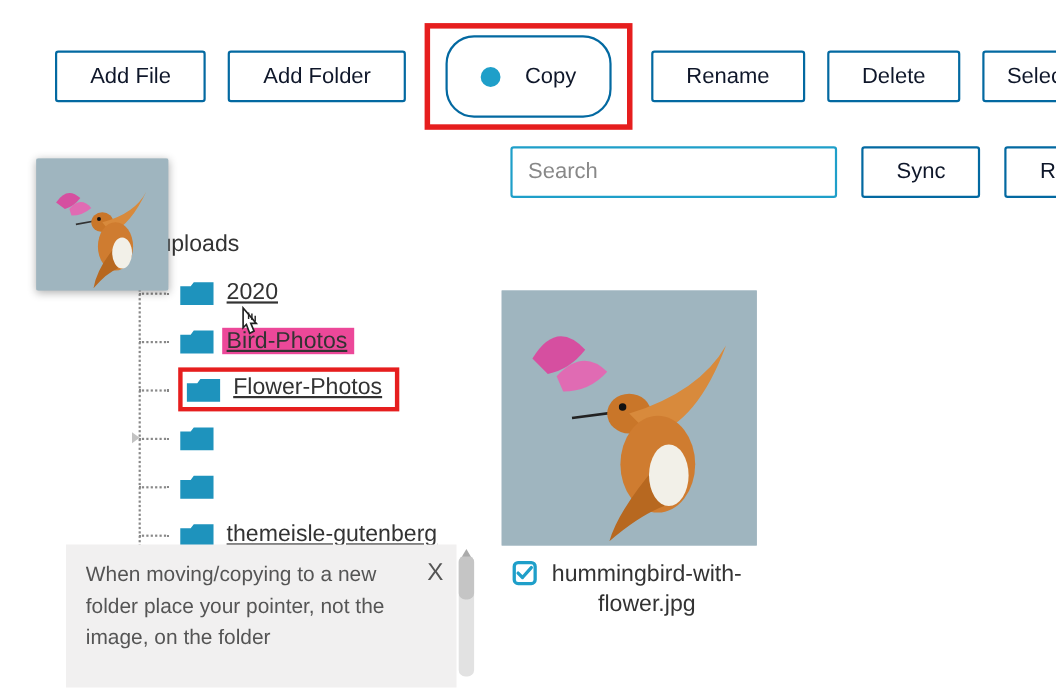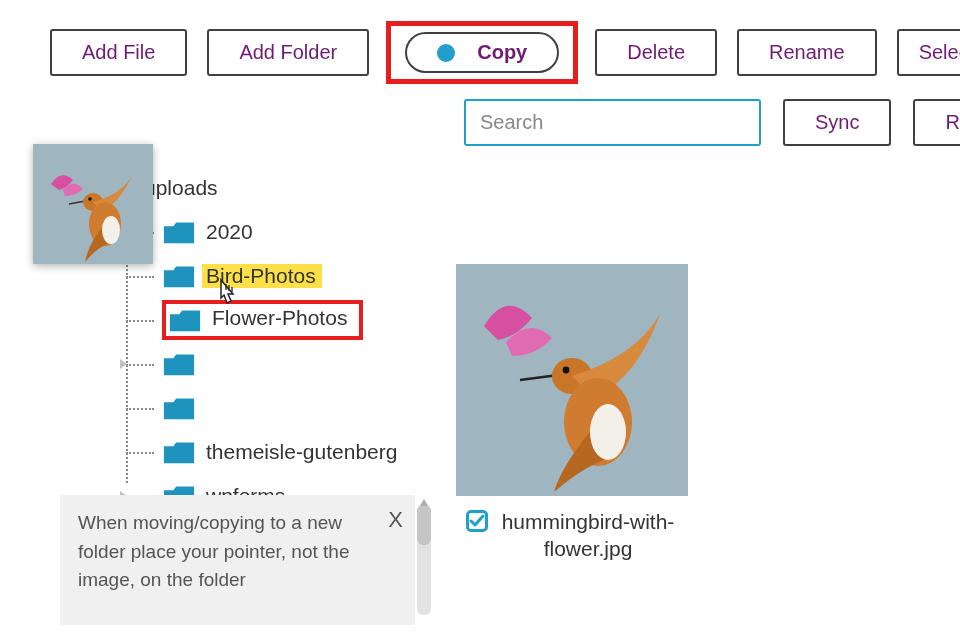--- a/index.html
+++ b/index.html
@@ -15,33 +15,33 @@
     position: relative;
     padding: 24px 0 0 50px;
   }
   .toolbar {
     display: flex;
     gap: 20px;
     align-items: center;
     margin-bottom: 18px;
   }
   .btn {
-    border: 2px solid #404040;
-    color: #701a75;
+    border: 2px solid #0369a1;
+    color: #0f172a;
     background: #fff;
     padding: 10px 30px;
     font-size: 20px;
     cursor: pointer;
     border-radius: 3px;
     white-space: nowrap;
     display: flex;
     align-items: center;
     justify-content: center;
   }
-  .btn.pill { border-radius: 26px; padding: 7px 30px; font-weight: bold; }
+  .btn.pill { border-radius: 26px; padding: 24px 30px; font-weight: normal; }
   .btn.pill .dot {
     width: 18px; height: 18px; background: #1f9fc9; border-radius: 50%;
     margin-right: 22px;
   }
   .second-row {
     display: flex;
     gap: 22px;
     align-items: center;
     margin-left: 414px;
     margin-bottom: 20px;
@@ -68,22 +68,22 @@
   .tree-row .label {
     font-size: 21px;
     color: #333;
     padding-left: 4px;
   }
   .folder-icon {
     width: 34px; height: 28px; margin: 0 6px 0 0; position: relative;
   }
   .folder-icon svg { width: 100%; height: 100%; }
   .tree .lvl0 { padding-left: 50px; }
-  .tree .lvl1 { padding-left: 112px; }
-  .tree-row.selected .label { background: #fde047; padding-right: 6px; }
+  .tree .lvl1 { padding-left: 112px; text-decoration: underline; }
+  .tree-row.selected .label { background: #ec4899; padding-right: 6px; }
   .tree-row.highlighted { }
   .tree-row.highlighted .boxwrap {
     border: 4px solid #e61e1e;
     padding: 2px 12px 2px 2px;
     display: flex; align-items: flex-start;
   }
 
   
   .connector-root {
     position: absolute;
@@ -205,22 +205,22 @@
 
 <div class="toolbar">
   <button class="btn">Add File</button>
   <button class="btn">Add Folder</button>
   <div class="highlight-red" style="padding:8px 16px;">
     <button class="btn pill">
       <span class="dot"></span>
       <span>Copy</span>
     </button>
   </div>
+  <button class="btn">Rename</button>
   <button class="btn">Delete</button>
-  <button class="btn">Rename</button>
   <button class="btn" style="padding-left:20px;padding-right:0;">Select/Uns</button>
 </div>
 
 <div class="second-row">
   <input class="search-input" placeholder="Search" style="">
   <button class="btn">Sync</button>
   <button class="btn" style="padding-right:0;">Regene</button>
 </div>
 
 <div class="tree">

